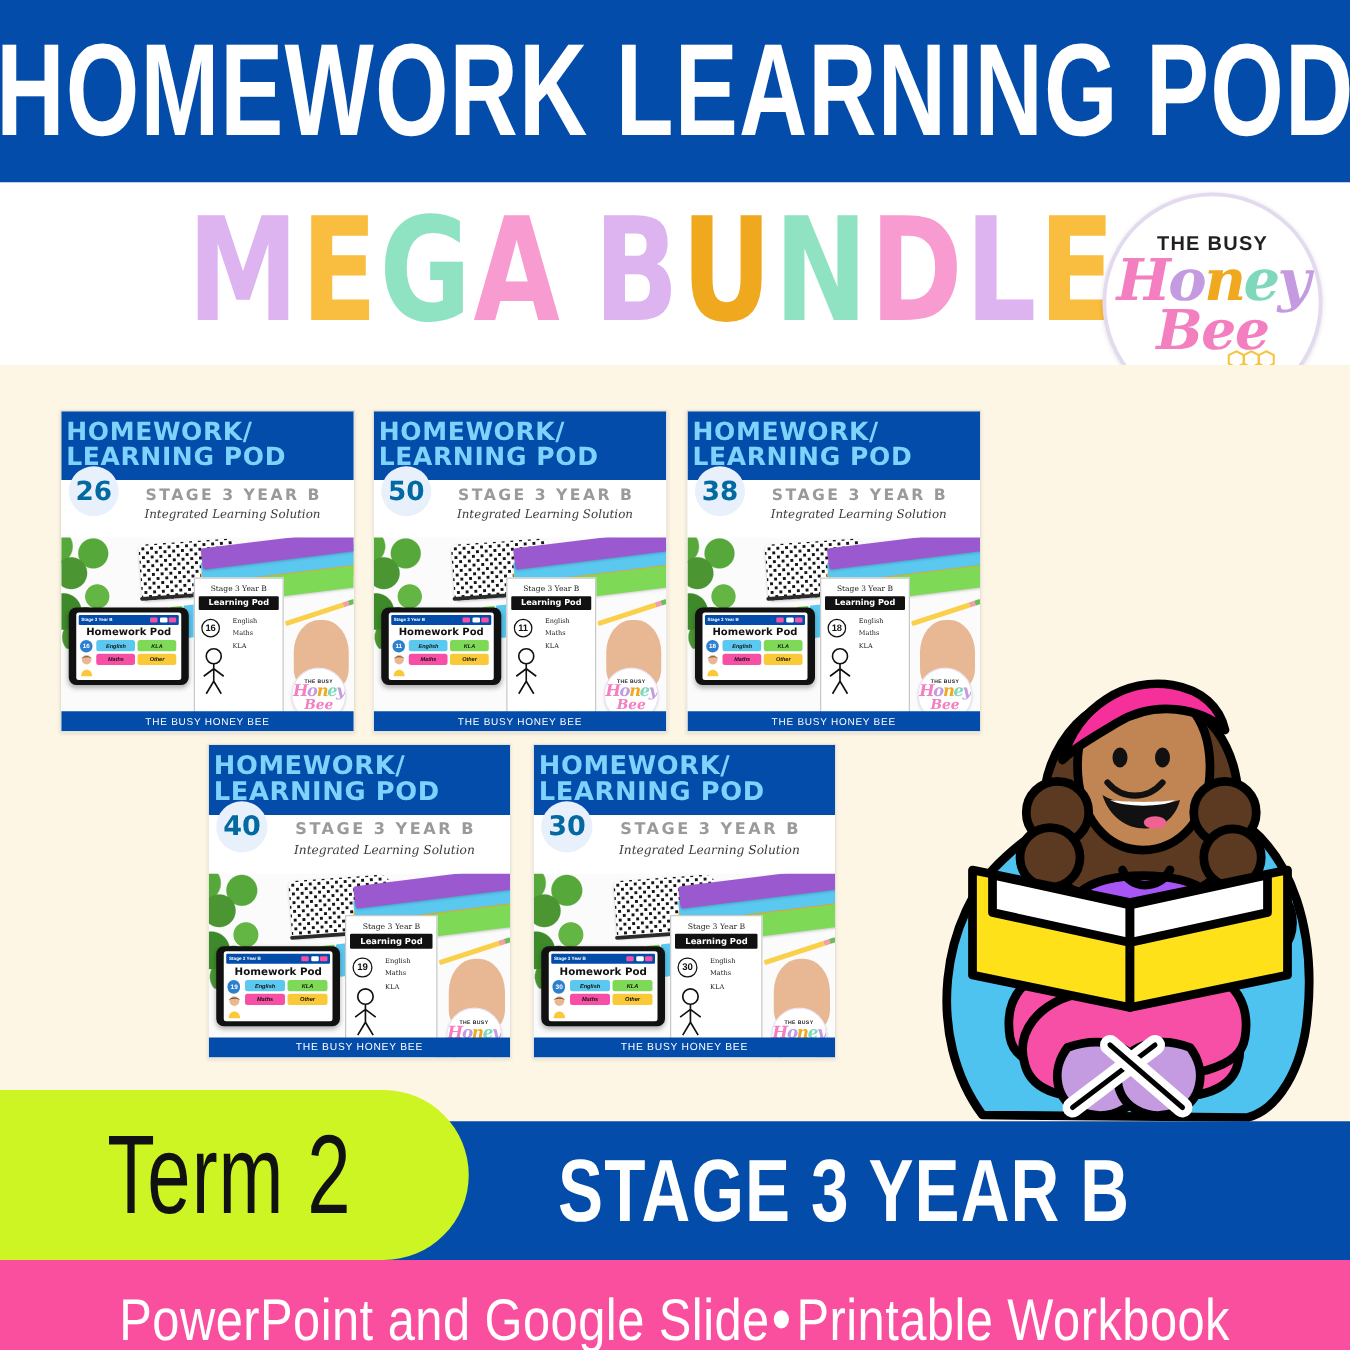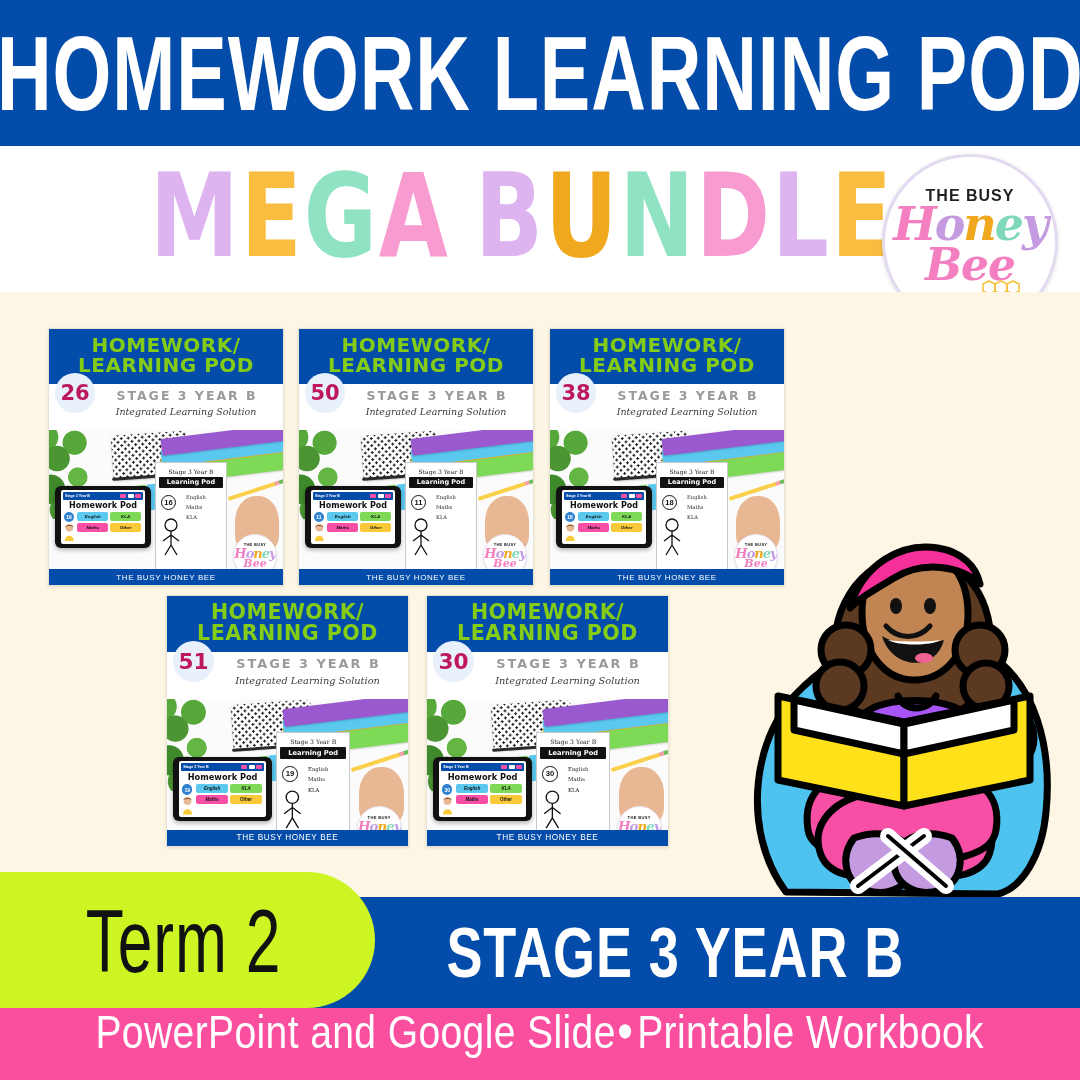--- a/index.html
+++ b/index.html
@@ -90,41 +90,41 @@
 
   
   .card{
     position:absolute;
     background:#fff;
     border:1px solid #E8E2D4;
     overflow:hidden;
     box-shadow:0 1px 3px rgba(0,0,0,.10);
   }
   .card-hdr{
-    background:#034CA9; color:#84cc16;
-    text-align:center;
+    background:#034CA9; color:#7dd3fc;
+    text-align:left;
     padding:6px 4px 8px;
   }
   .card-hdr-l1,.card-hdr-l2{
     font-family:"DejaVu Sans",sans-serif;
     font-weight:bold;
     line-height:1.02;
     letter-spacing:.5px;
   }
   .card-sub{
     position:relative;
     background:#fff;
     height:46px;
   }
   .badge{
     position:absolute; left:6px; top:-12px;
     background:#E8F0FB; border-radius:50%;
     display:flex; align-items:center; justify-content:center;
     font-family:"DejaVu Sans",sans-serif;
-    font-weight:bold; color:#be185d;
+    font-weight:bold; color:#0369a1;
     z-index:4;
   }
   .stage-line{
     position:absolute; left:0; right:0; top:2px;
     text-align:center; padding-left:42px;
     font-family:"DejaVu Sans",sans-serif;
     font-weight:bold; color:#9A9A9A;
     letter-spacing:2px;
   }
   .sol-line{
@@ -256,21 +256,21 @@
   .lime-txt{
     color:#111;
     font-family:"Liberation Sans",sans-serif;
     font-weight:300; font-size:76px; letter-spacing:1px;
     transform:scaleX(0.82) scaleY(1.18);
     padding-left:40px;
   }
   .pink-band{
     position:absolute; left:0; top:1008px; width:1080px; height:72px;
     background:#FA4E9E;
-    display:flex; align-items:flex-start; justify-content:center;
+    display:flex; align-items:flex-end; justify-content:center;
     z-index:6;
   }
   .pink-txt{
     color:#fff;
     font-family:"Liberation Sans",sans-serif;
     font-weight:300; font-size:42px; letter-spacing:.4px;
     transform:scaleX(0.93) scaleY(1.12);
     white-space:nowrap;
   }
   .dot{ display:inline-block; width:13px; height:13px; border-radius:50%; background:#fff; margin:0 7px 6px 3px; vertical-align:middle; }
@@ -570,21 +570,21 @@
 
     <div class="card-ftr" style="font-size:8px;padding:3.5px 0">THE BUSY HONEY BEE</div>
   </div>
     <div class="card" style="left: 166px; top: 303px; width: 243px; height: 252px;">
     <div class="card-hdr">
       <div class="card-hdr-l1" style="font-size:20.59322033898305px">HOMEWORK/</div>
       <div class="card-hdr-l2" style="font-size:20.59322033898305px">LEARNING POD</div>
     </div>
 
     <div class="card-sub" style="height:47.36440677966101px">
-      <div class="badge" style="width:41.1864406779661px;height:41.1864406779661px;font-size:21.6228813559322px;top:-11.326271186440676px">51</div>
+      <div class="badge" style="width:41.1864406779661px;height:41.1864406779661px;font-size:21.6228813559322px;top:-11.326271186440676px">40</div>
       <div class="stage-line" style="font-size:12.870762711864407px;top:4.11864406779661px">STAGE 3 YEAR B</div>
       <div class="sol-line" style="font-size:9.781779661016948px;top:22.652542372881353px">Integrated Learning Solution</div>
     </div>
 
     <div class="photo" style="height:154.44915254237287px">
       <div class="plant"></div>
       <div class="pencilcase"></div>
       <div class="case-zip"></div>
       <div class="scissors"></div>
       <div class="markers">

